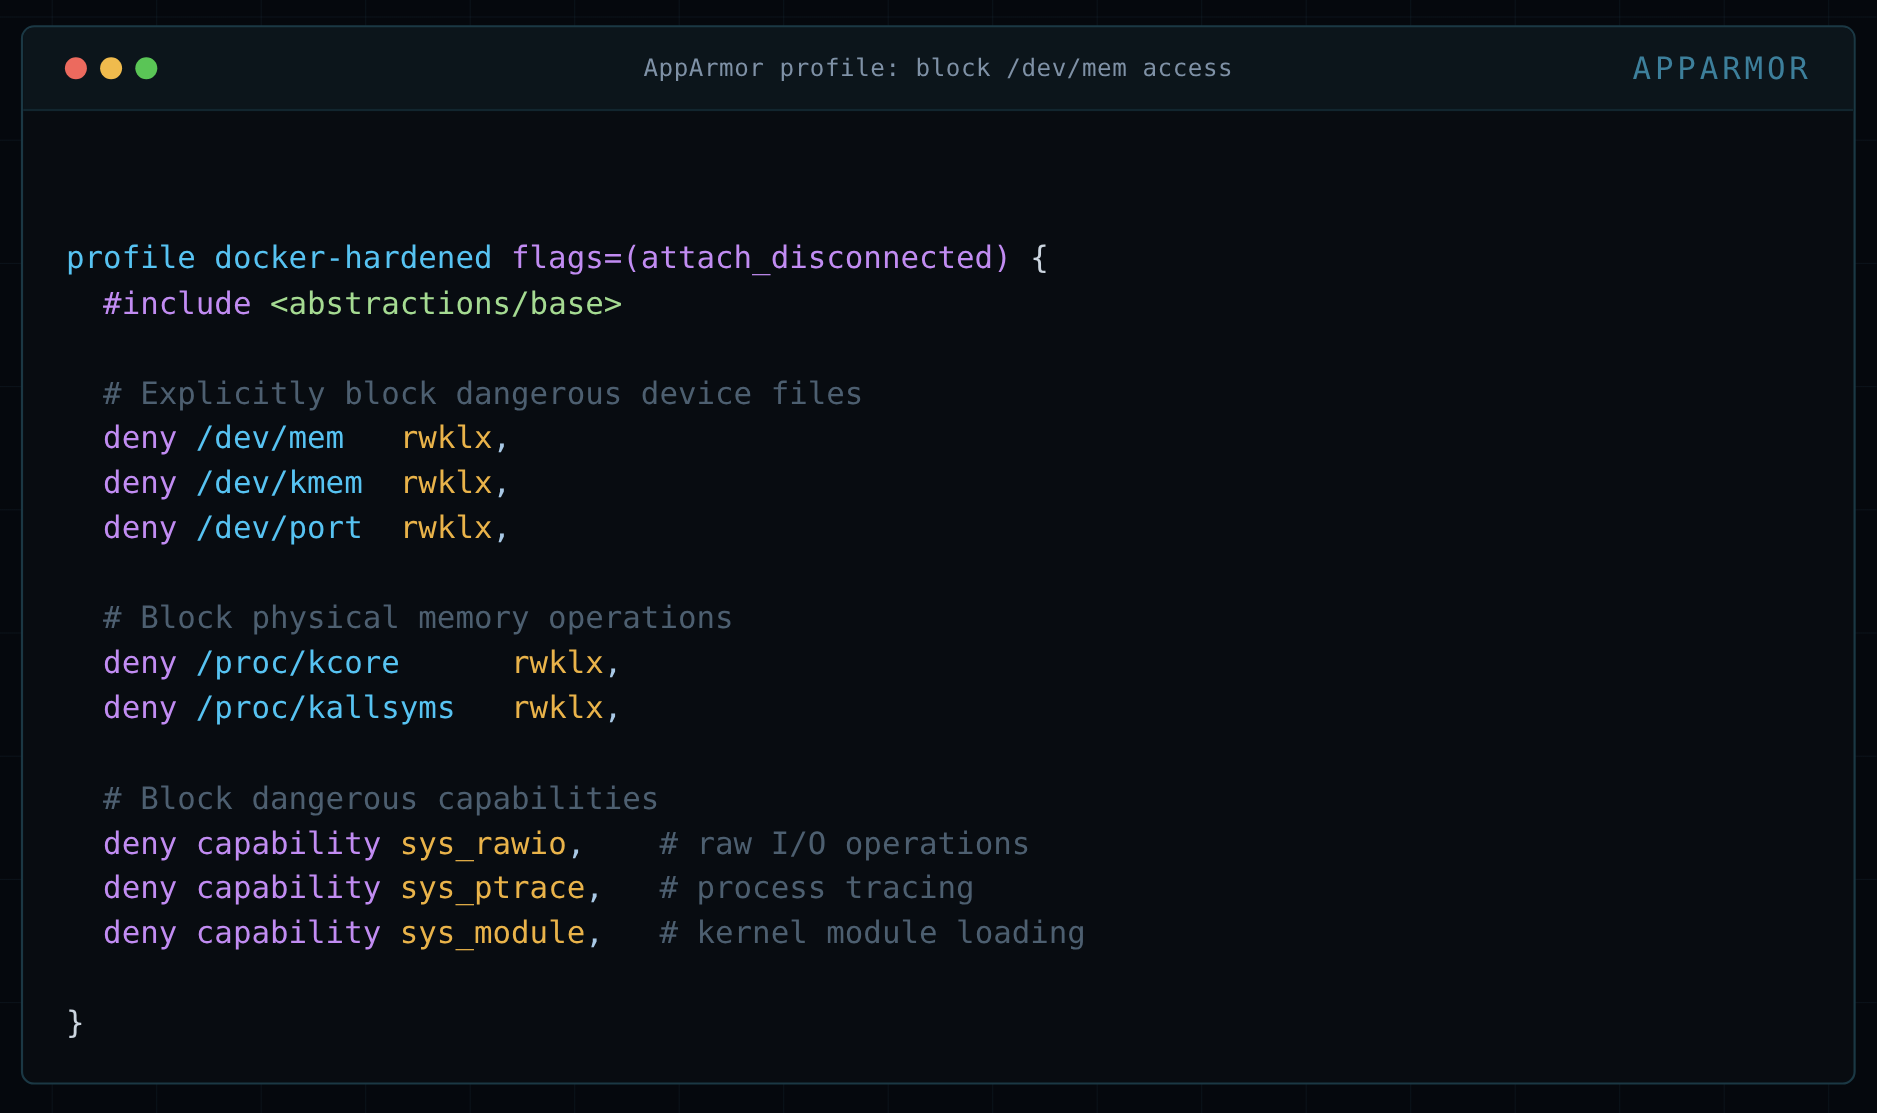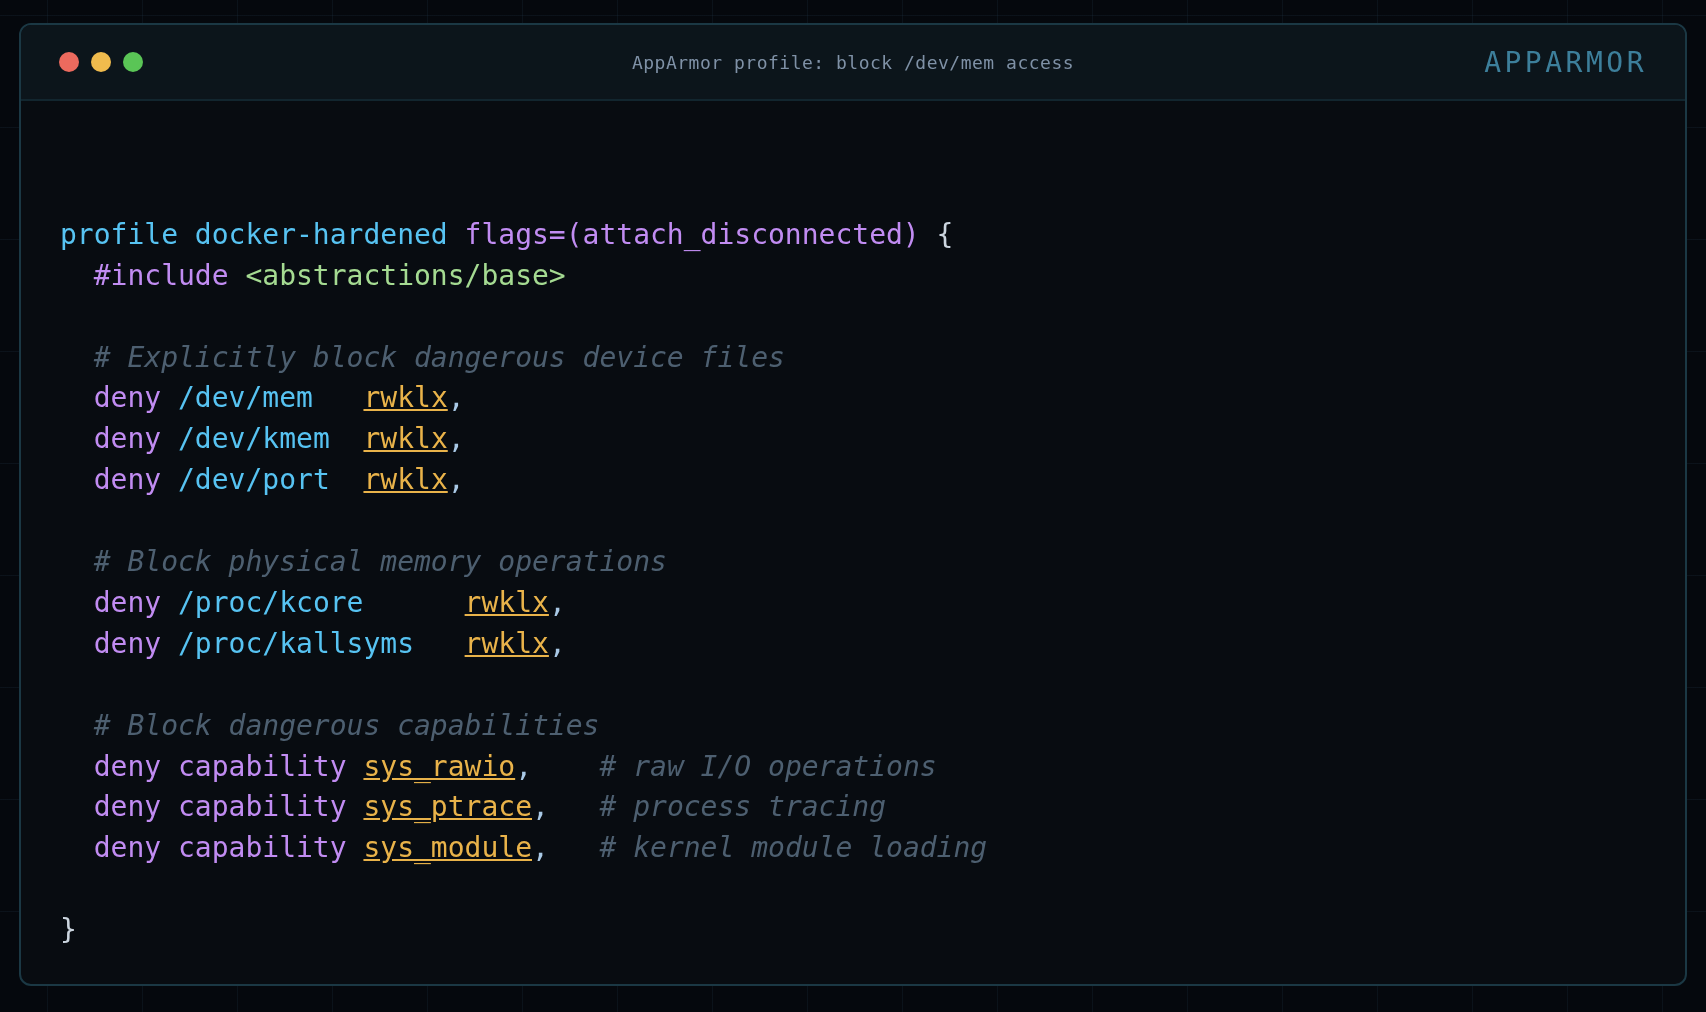--- a/index.html
+++ b/index.html
@@ -58,21 +58,21 @@
   }
   .tl-close    { background: var(--tl-red, #ec6a5e); }
   .tl-minimize { background: var(--tl-yellow, #f0bb4d); }
   .tl-zoom     { background: var(--tl-green, #5ac556); }
 
   .window-title {
     position: absolute;
     left: 0;
     right: 0;
     text-align: center;
-    font-size: 18px;
+    font-size: 22px;
     color: var(--title-fg, #7f91a6);
     letter-spacing: 0.5px;
     pointer-events: none;
   }
 
   .titlebar-badge {
     margin-left: auto;
     font-size: 28px;
     letter-spacing: 3.5px;
     color: var(--badge-fg, #3d7f9b);
@@ -84,22 +84,22 @@
     font-size: 28px;
     line-height: 40.9px;
     white-space: pre;
   }
 
   .code-line { min-height: 40.9px; }
 
   .tk-cyan   { color: var(--cyan,   #57c3f2); }
   .tk-purple { color: var(--purple, #c18cf2); }
   .tk-green  { color: var(--green,  #a5db92); margin-top: 18px; }
-  .tk-orange { color: var(--orange, #e9b34a); text-decoration: underline; }
-  .tk-gray   { color: var(--gray,   #4d5f70); font-style: italic; }
+  .tk-orange { color: var(--orange, #e9b34a); }
+  .tk-gray   { color: var(--gray,   #4d5f70); }
   .tk-punct  { color: var(--punct,  #a9c9e6); }
   .tk-brace  { color: var(--brace,  #ccd6e0); }
   .tk-plain  { color: var(--plain,  #c9d3dc); }
 </style>
 </head>
 <body>
 
 <div class="window">
 
   <div class="titlebar">

